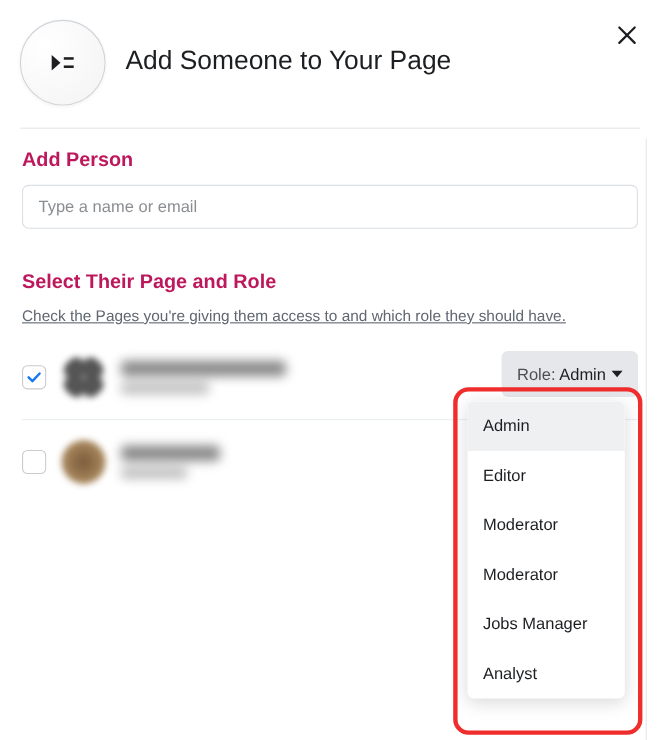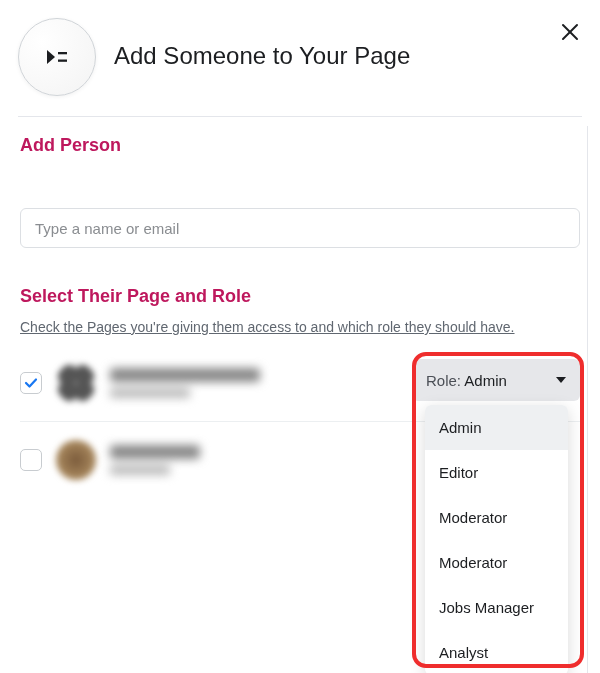--- a/index.html
+++ b/index.html
@@ -46,21 +46,20 @@
     .section-desc { font-size: 14px; color: #606770; margin-bottom: 18px; text-decoration: underline; }
     .text-input {
       width: 100%;
       height: 40px;
       border: 1px solid #dcdfe3;
       border-radius: 6px;
       padding: 0 14px;
       font-size: 15px;
       color: #0f766e;
       outline: none;
-      margin-top: 40px;
     }
     .text-input::placeholder { color: #8a8d91; }
     .page-row {
       display: flex;
       align-items: center;
       padding: 10px 0;
       gap: 14px;
       position: relative;
     }
     .page-row + .page-row { border-top: 1px solid #eceff1; margin-top: 8px; padding-top: 18px; }
@@ -89,21 +88,21 @@
     .page-text-wrap { filter: blur(5px); flex: 1; }
     .page-name-blur { width: 150px; height: 14px; background:#888; border-radius: 4px; }
     .page-sub-blur { width: 80px; height: 10px; background:#bbb; border-radius: 3px; margin-top:6px; }
     .role-wrap {
       position: absolute;
       right: 0;
       top: 6px;
     }
     .role-trigger {
       height: 42px;
-      width: 168px;
+      width: 124px;
       background: #e6e7ea;
       border: none;
       border-radius: 6px;
       padding: 0 14px;
       font-size: 15px;
       display: flex;
       align-items: center;
       justify-content: space-between;
       cursor: pointer;
       color: #4b4f56;

